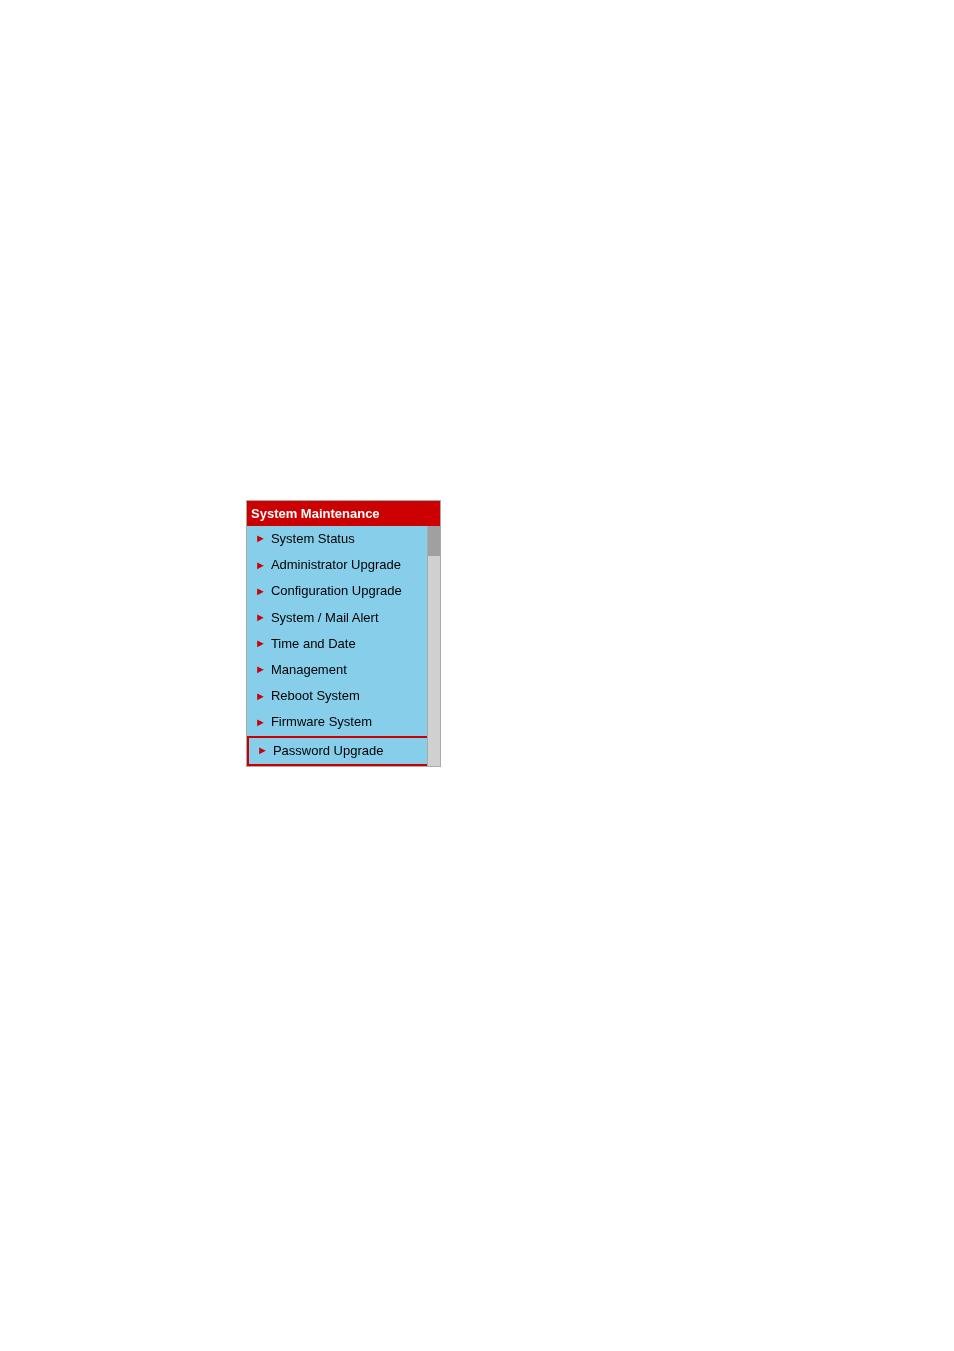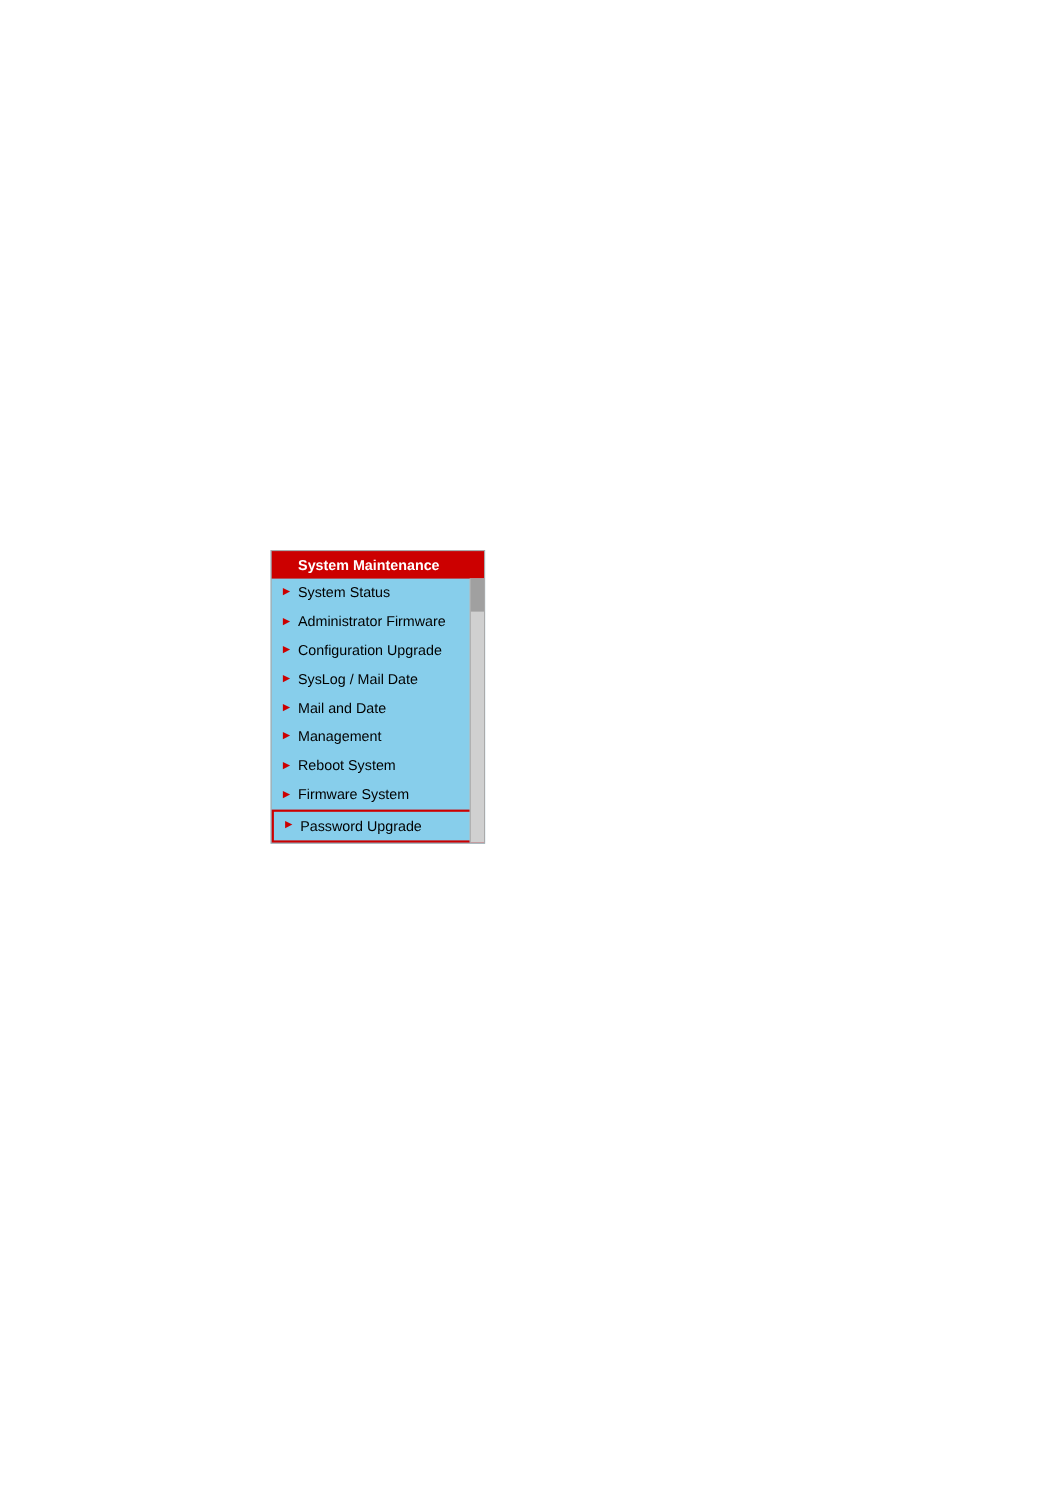--- a/index.html
+++ b/index.html
@@ -23,21 +23,21 @@
       left: 246px;
       width: 195px;
       border: 1px solid #aaa;
       background-color: #87ceeb;
     }
 
     .menu-header {
       background-color: #cc0000;
       color: #ffffff;
       font-weight: bold;
-      padding: 5px 24px;
+      padding: 5px 4px;
       font-size: 13px;
     }
 
     .menu-item {
       display: flex;
       align-items: center;
       padding: 4px 8px;
       color: #000000;
       cursor: pointer;
       font-size: 13px;
@@ -89,33 +89,33 @@
 <div class="menu-container">
   <div class="menu-header">System Maintenance</div>
   <div class="menu-items-wrapper">
     <div class="menu-list">
       <div class="menu-item">
         <span class="arrow">►</span>
         <span>System Status</span>
       </div>
       <div class="menu-item">
         <span class="arrow">►</span>
-        <span>Administrator Firmware</span>
+        <span>Administrator Upgrade</span>
       </div>
       <div class="menu-item">
         <span class="arrow">►</span>
         <span>Configuration Upgrade</span>
       </div>
       <div class="menu-item">
         <span class="arrow">►</span>
-        <span>SysLog / Mail Date</span>
+        <span>System / Mail Alert</span>
       </div>
       <div class="menu-item">
         <span class="arrow">►</span>
-        <span>Mail and Date</span>
+        <span>Time and Date</span>
       </div>
       <div class="menu-item">
         <span class="arrow">►</span>
         <span>Management</span>
       </div>
       <div class="menu-item">
         <span class="arrow">►</span>
         <span>Reboot System</span>
       </div>
       <div class="menu-item">

